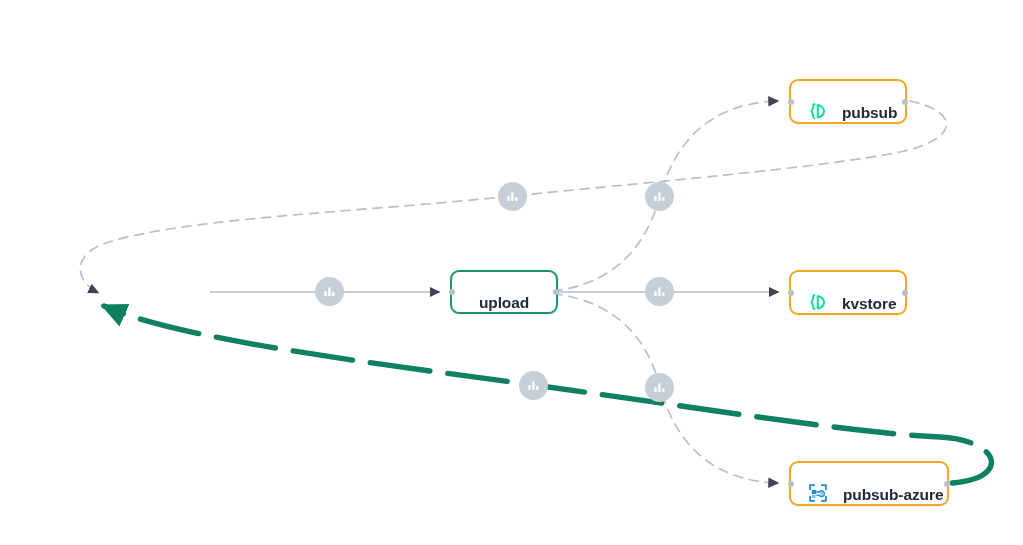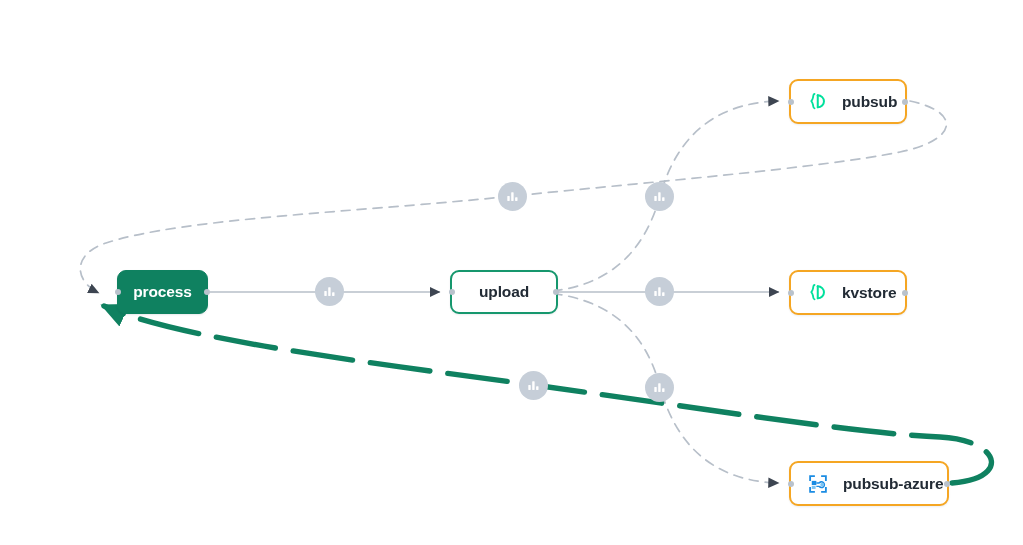--- a/index.html
+++ b/index.html
@@ -25,21 +25,21 @@
     top: 0;
     width: 1023px;
     height: 545px;
   }
 
   
   .node {
     position: absolute;
     box-sizing: border-box;
     display: flex;
-    align-items: center;
+    align-items: flex-end;
     border-radius: 9px;
     background: #ffffff;
     z-index: 5;
   }
   .node-label {
     font-size: 15.5px;
     font-weight: bold;
     letter-spacing: -0.1px;
     color: #222b35;
     white-space: nowrap;
@@ -125,25 +125,20 @@
 
     <path d="M 537 292 C 610 296 646 333 660 387 C 674 437 706 481 779 483" fill="none" stroke="#b7bfc9" stroke-width="1.7" stroke-dasharray="9 7" stroke-linecap="round" marker-end="url(#arrowDark)"></path>
 
     <path d="M 910 101 C 962 112 958 140 900 152 C 820 168 650 182 513 196
              C 360 212 182 218 106 243 C 72 254 74 281 99 293" fill="none" stroke="#b7bfc9" stroke-width="1.7" stroke-dasharray="9 7" stroke-linecap="round" marker-end="url(#arrowDark)"></path>
 
     <path d="M 952 483 C 1012 478 1000 440 940 437 C 860 434 700 408 534 385
              C 380 364 180 340 104 306" fill="none" stroke="#0f8160" stroke-width="5.4" stroke-dasharray="60 18" stroke-linecap="round" marker-end="url(#arrowGreen)"></path>
   </svg>
 
-  <div class="node filled" style="left:117px; top:270px; width:91px; height:44px;">
-    <span class="node-label">process</span>
-    <span class="port left"></span>
-    <span class="port right"></span>
-  </div>
 
   <div class="node outlined-green" style="left:450px; top:270px; width:108px; height:44px;">
     <span class="node-label">upload</span>
     <span class="port left"></span>
     <span class="port right"></span>
   </div>
 
   <div class="node outlined-orange" style="left:789px; top:79px; width:118px; height:45px;">
     <span class="node-icon">
       <svg width="21" height="21" viewBox="0 0 24 24" xmlns="http://www.w3.org/2000/svg">

